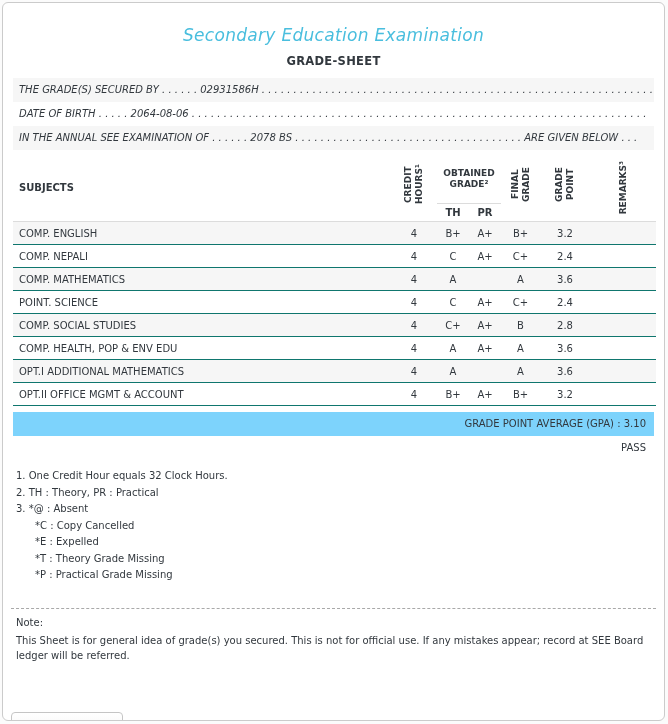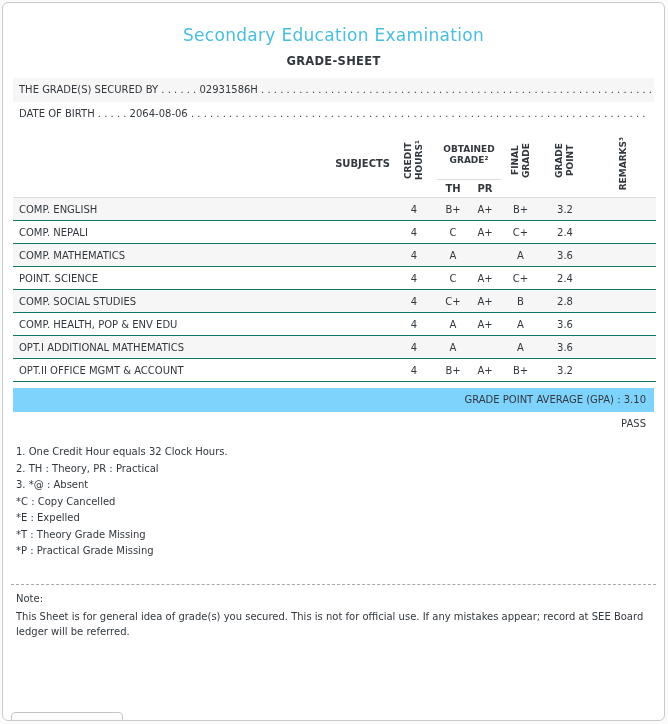--- a/index.html
+++ b/index.html
@@ -15,36 +15,36 @@
     position: absolute; top: 2px; left: 2px;
     width: 663px; height: 719px;
     background: #fff;
     border: 1px solid #cbcbcb;
     border-radius: 6px;
     overflow: hidden;
   }
   .title {
     margin-top: 22px; text-align: center;
     font-size: 17px; font-weight: 400;
-    color: #49bede; letter-spacing: .3px;
+    color: #49bede; letter-spacing: .3px; font-style: italic;
   }
   .subtitle {
     margin-top: 9px; text-align: center;
     font-size: 11.5px; font-weight: 700; letter-spacing: .3px;
   }
-  .info { margin: 10px 10px 0 10px; }
+  .info { margin: 10px 10px 0 10px; font-style: italic; }
   .info-row {
     height: 24px; line-height: 24px; font-size: 10px;
     padding: 0 6px; white-space: nowrap; overflow: hidden;
   }
   .info-row:nth-child(odd) { background: #f6f6f6; }
 
   table { border-collapse: collapse; table-layout: fixed; margin: 4px 10px 0 10px; width: 643px; }
   thead th { font-weight: 700; border-bottom: 1px solid #dcdcdc; color: #32383e; }
-  th.subjects { text-align: right; vertical-align: middle; padding-left: 6px; font-size: 10px; }
+  th.subjects { text-align: left; vertical-align: middle; padding-left: 6px; font-size: 10px; }
   th.vert { vertical-align: bottom; text-align: center; height: 64px; padding-bottom: 3px; }
   .vert-text {
     writing-mode: vertical-rl;
     transform: rotate(180deg);
     display: inline-block;
     max-height: 60px;
     font-size: 9px; line-height: 11px;
     white-space: normal;
   }
   th.obtained { font-size: 9px; line-height: 10.5px; text-align: center; vertical-align: middle; padding: 4px 2px; }
@@ -52,21 +52,21 @@
   tbody td { height: 23px; font-size: 10px; text-align: center; border-bottom: 1px solid #0f766e; }
   tbody tr:nth-child(odd) { background: #f6f6f6; }
   td.subject { text-align: left; padding-left: 6px; }
 
   .summary { margin: 6px 10px 0 10px; font-size: 10px; }
   .summary-row { height: 24px; line-height: 24px; text-align: right; padding-right: 8px; }
   .summary-row.gpa { background: #7dd3fc; }
 
   .footnotes { margin: 10px 0 0 13px; font-size: 10px; }
   .footnotes .fn { margin-bottom: 5.5px; line-height: 11px; }
-  .footnotes .fn.sub { }
+  .footnotes .fn.sub { margin-left: 19px; }
 
   .divider { margin: 28px 8px 0 8px; border-top: 1px dashed #a9a9a9; height: 0; }
 
   .note { margin: 8px 10px 0 13px; font-size: 10px; }
   .note-label { margin-bottom: 5px; }
   .note-text { line-height: 15px; max-width: 638px; }
 
   .bottom-button {
     position: absolute; left: 8px; top: 709px;
     width: 112px; height: 40px;
@@ -79,20 +79,21 @@
 <body>
 
 <div class="panel">
 
   <div class="title">Secondary Education Examination</div>
   <div class="subtitle">GRADE-SHEET</div>
 
   <div class="info">
     <div class="info-row">THE GRADE(S) SECURED BY . . . . . . 02931586H . . . . . . . . . . . . . . . . . . . . . . . . . . . . . . . . . . . . . . . . . . . . . . . . . . . . . . . . . . . . . .</div>
     <div class="info-row">DATE OF BIRTH . . . . . 2064-08-06 . . . . . . . . . . . . . . . . . . . . . . . . . . . . . . . . . . . . . . . . . . . . . . . . . . . . . . . . . . . . . . . . . . . . . . . .</div>
+    <div class="info-row">IN THE ANNUAL SEE EXAMINATION OF . . . . . . 2078 BS . . . . . . . . . . . . . . . . . . . . . . . . . . . . . . . . . . . . ARE GIVEN BELOW . . .</div>
   </div>
 
   <table>
     <colgroup>
       <col style="width:378px">
         <col style="width:46px">
         <col style="width:32px">
         <col style="width:32px">
         <col style="width:39px">
         <col style="width:50px">

